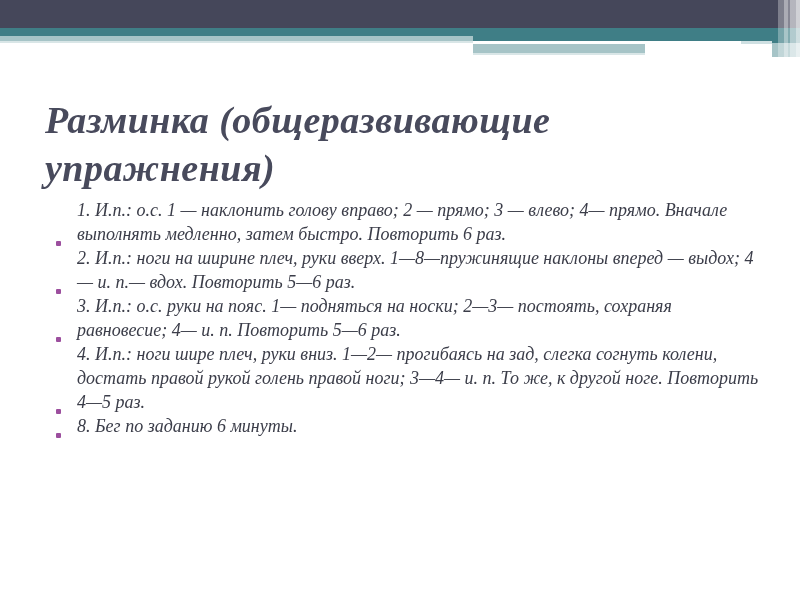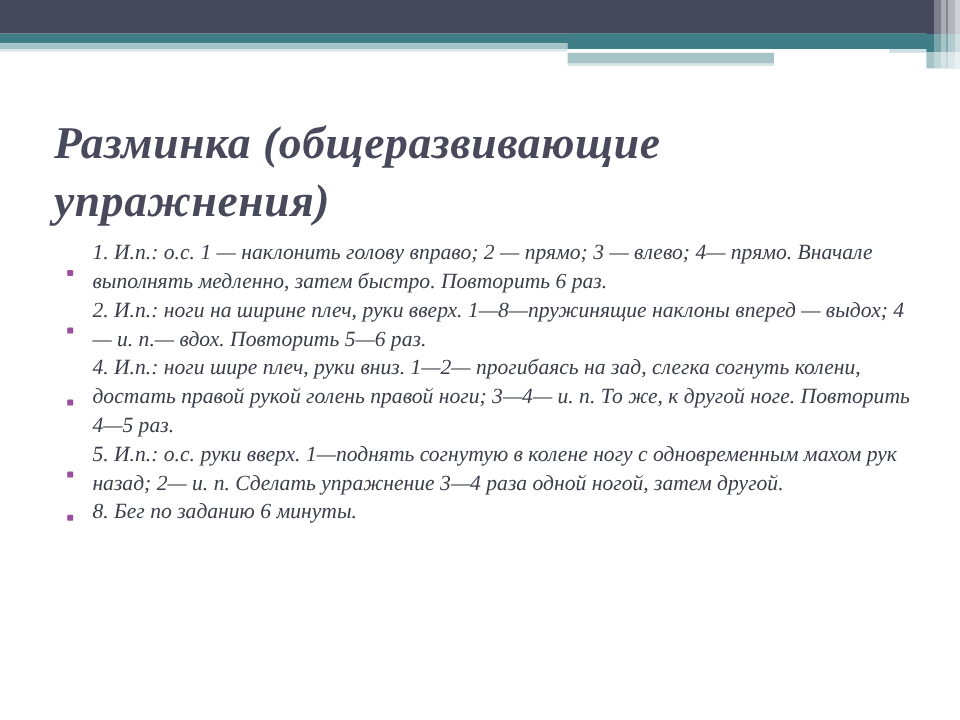--- a/index.html
+++ b/index.html
@@ -112,21 +112,21 @@
     top: 198px;
     width: 706px;
   }
   .content ul {
     list-style: none;
     margin: 0;
     padding: 0;
   }
   .content li {
     display: flex;
-    align-items: center;
+    align-items: flex-end;
     margin: 0;
   }
   .bullet {
     flex: 0 0 auto;
     width: 5px;
     height: 5px;
     margin-top: 10px;
     margin-right: 16px;
     background: #9c4f9e;
     border-radius: 1px;
@@ -164,25 +164,25 @@
       <li>
         <span class="bullet"></span>
         <span class="item-text">1. И.п.: о.с. 1 — наклонить голову вправо; 2 — прямо; 3 — влево; 4— прямо. Вначале выполнять медленно, затем быстро. Повторить 6 раз.</span>
       </li>
       <li>
         <span class="bullet"></span>
         <span class="item-text">2. И.п.: ноги на ширине плеч, руки вверх. 1—8—пружинящие наклоны вперед — выдох; 4— и. п.— вдох. Повторить 5—6 раз.</span>
       </li>
       <li>
         <span class="bullet"></span>
-        <span class="item-text">4. И.п.: ноги шире плеч, руки вниз. 1—2— прогибаясь на зад, слегка согнуть колени, достать правой рукой голень правой ноги; 3—4— и. п. То же, к другой ноге. Повторить 4—5 раз.</span>
+        <span class="item-text">3. И.п.: о.с. руки на пояс. 1— подняться на носки; 2—3— постоять, сохраняя равновесие; 4— и. п. Повторить 5—6 раз.</span>
       </li>
       <li>
         <span class="bullet"></span>
-        <span class="item-text">5. И.п.: о.с. руки вверх. 1—поднять согнутую в колене ногу с одновременным махом рук назад; 2— и. п. Сделать упражнение 3—4 раза одной ногой, затем другой.</span>
+        <span class="item-text">4. И.п.: ноги шире плеч, руки вниз. 1—2— прогибаясь на зад, слегка согнуть колени, достать правой рукой голень правой ноги; 3—4— и. п. То же, к другой ноге. Повторить 4—5 раз.</span>
       </li>
       <li>
         <span class="bullet"></span>
         <span class="item-text">8. Бег по заданию 6 минуты.</span>
       </li>
     </ul>
   </div>
 
 </div>
 

